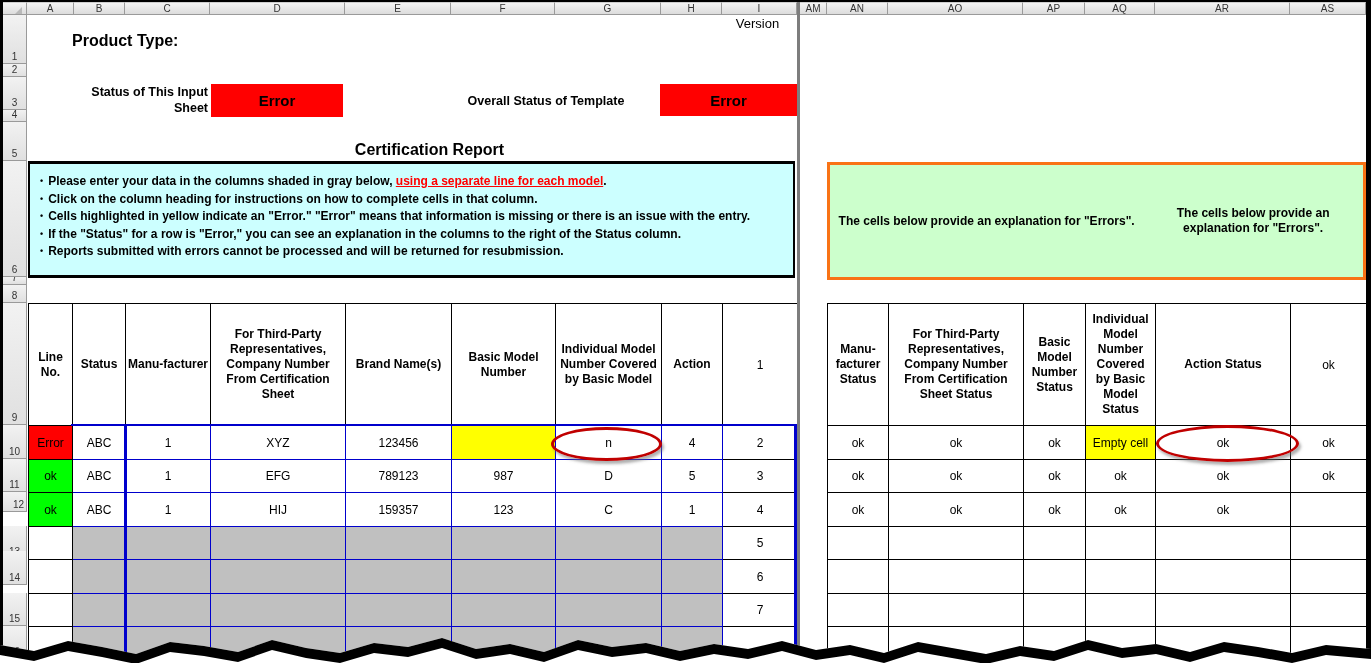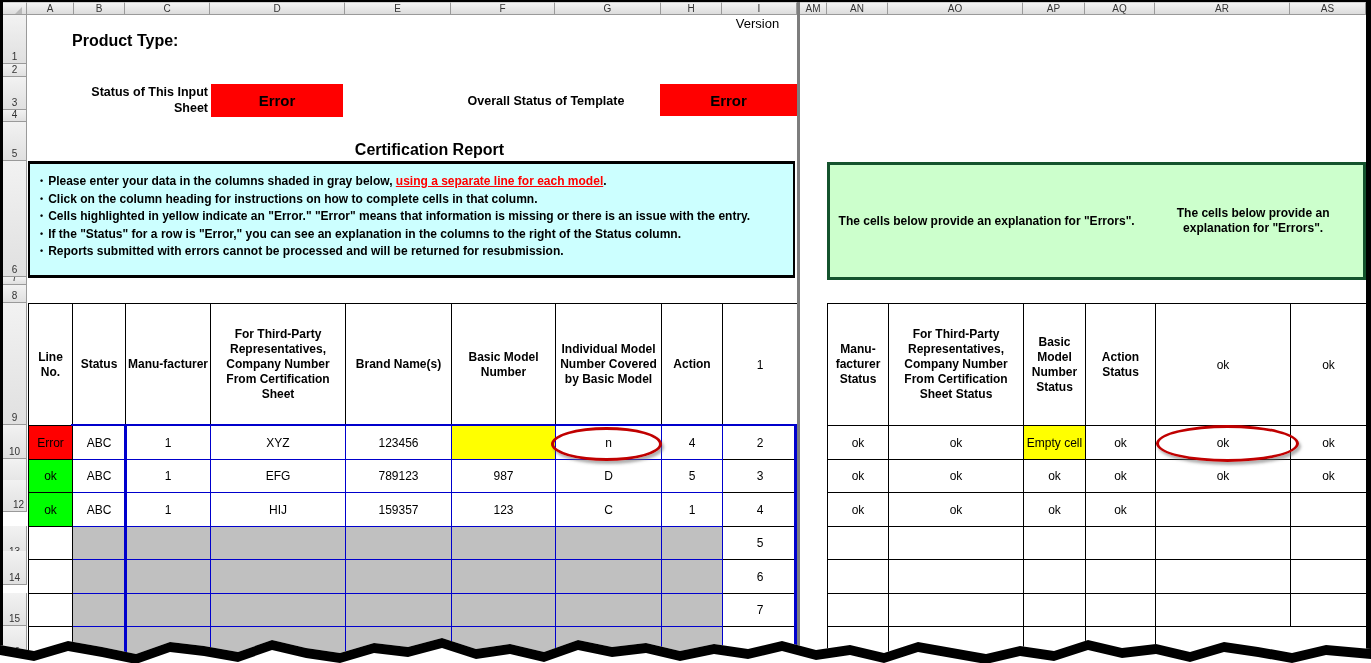--- a/index.html
+++ b/index.html
@@ -38,21 +38,21 @@
   
   .instr-box{
     position:absolute;left:28px;top:161px;width:767px;height:117px;background:#ccffff;
     border:2px solid #000;border-top-width:3px;border-bottom-width:3px;box-sizing:border-box;
     padding:9px 6px 2px 10px;font-weight:bold;font-size:12px;line-height:17.5px;z-index:2;
   }
   .bullet-dot{margin-right:5px;font-size:9px;vertical-align:1px;}
   .red-link{color:#ff0000;text-decoration:underline;cursor:pointer;}
   .expl-box{
     position:absolute;left:827px;top:162px;width:539px;height:118px;background:#ccffcc;
-    border:3px solid #14532d;box-sizing:border-box;display:flex;align-items:center;z-index:2;
+    border:3px solid #f97316;box-sizing:border-box;display:flex;align-items:center;z-index:2;
     font-weight:bold;font-size:12px;
   }
   .expl-left{flex:1.55;text-align:center;padding:0 8px;}
   .expl-right{flex:1;text-align:center;padding:0 14px;line-height:15px;}
   
   .tbl{position:absolute;display:grid;border-top:1px solid #000;border-left:1px solid #000;box-sizing:content-box;z-index:1;background:#fff;}
   .cell{
     border-right:1px solid #000;border-bottom:1px solid #000;box-sizing:border-box;
     display:flex;align-items:center;justify-content:center;text-align:center;
     font-size:12px;overflow:hidden;background:#fff;
@@ -100,21 +100,21 @@
 <div class="rowcell" style="top:64px;height:13px;">2</div>
 <div class="rowcell" style="top:77px;height:33px;">3</div>
 <div class="rowcell" style="top:110px;height:12px;">4</div>
 <div class="rowcell" style="top:122px;height:39px;">5</div>
 <div class="rowcell" style="top:161px;height:116px;">6</div>
 <div class="rowcell" style="top:277px;height:8px;">7</div>
 <div class="rowcell" style="top:285px;height:18px;">8</div>
 <div class="rowcell" style="top:303px;height:122px;">9</div>
 <div class="rowcell" style="top:425px;height:34px;">10</div>
 <div class="rowcell" style="top:459px;height:33px;">11</div>
-<div class="rowcell" style="top:480px;height:32px;padding-left:8px;">12</div>
+<div class="rowcell" style="top:492px;height:20px;padding-left:8px;">12</div>
 <div class="rowcell" style="top:526px;height:33px;">13</div>
 <div class="rowcell" style="top:551px;height:34px;">14</div>
 <div class="rowcell" style="top:593px;height:33px;">15</div>
 <div class="rowcell" style="top:626px;height:33px;">16</div>
 
 <div class="abs pane-divider"></div>
 
 <div class="lbl" style="left:72px;top:32px;font-size:16px;">Product Type:</div>
 <div class="lbl plain" style="left:718px;top:16px;width:79px;text-align:center;">Version</div>
 <div class="lbl" style="left:70px;top:84px;width:138px;text-align:right;line-height:16px;">Status of This Input Sheet</div>
@@ -221,20 +221,21 @@
 
 <div class="blue-line" style="left:71px;top:424px;width:726px;height:2px;"></div>
 <div class="blue-line" style="left:124px;top:424px;width:3px;height:235px;"></div>
 <div class="blue-line" style="left:794px;top:424px;width:3px;height:235px;"></div>
 
 <div class="tbl" style="left:827px;top:303px;grid-template-columns:61px 135px 62px 70px 135px 76px;grid-template-rows:122px 34px 33px 34px 33px 34px 33px 33px;">
 
   <div class="cell hdr">Manu-facturer Status</div>
   <div class="cell hdr">For Third-Party Representatives, Company Number From Certification Sheet Status</div>
   <div class="cell hdr">Basic Model Number Status</div>
+  <div class="cell hdr">Individual Model Number Covered by Basic Model Status</div>
   <div class="cell hdr">Action Status</div>
 
   <div class="cell">ok</div>
   <div class="cell">ok</div>
   <div class="cell">ok</div>
   <div class="cell">ok</div>
   <div class="cell yellow">Empty cell</div>
   <div class="cell">ok</div>
 
   <div class="cell">ok</div>

